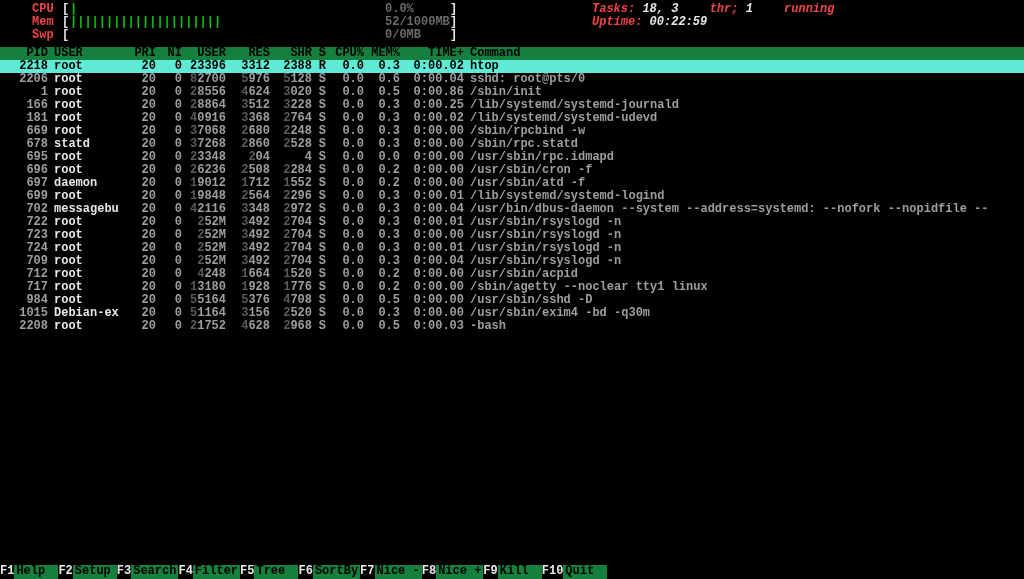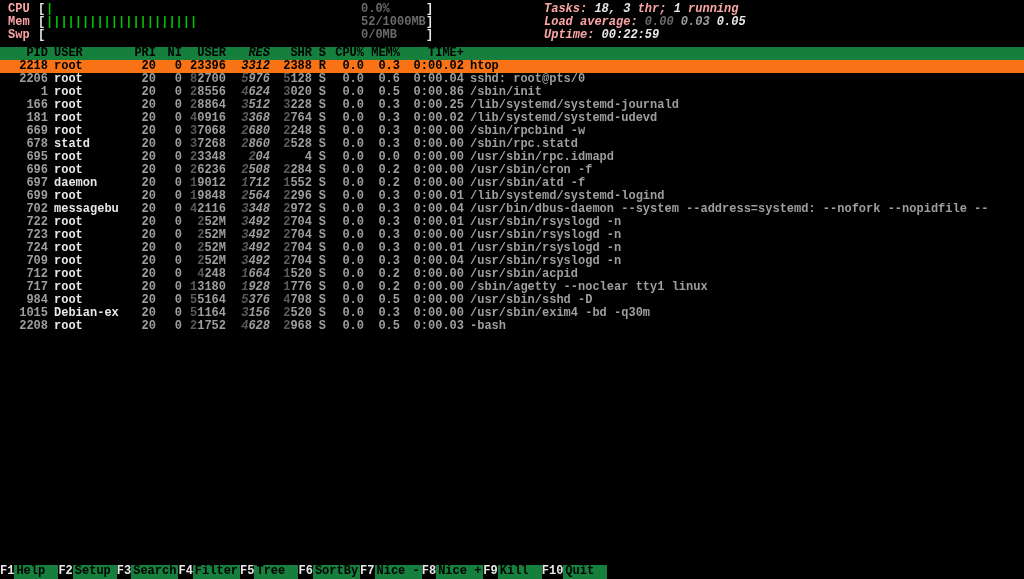--- a/index.html
+++ b/index.html
@@ -8,21 +8,21 @@
     width: 1024px;
     height: 579px;
     background: #000;
     font-family: "Courier New", Courier, monospace;
     font-size: 12px;
     line-height: 13px;
     overflow: hidden;
     color: #9e9e9e;
     font-weight: bold;
   }
-  .cyan  { color: #fca5a5; }
+  .cyan  { color: #ef4444; margin-left: 24px; }
   .white { color: #e8e8e8; }
   .green { color: #00c800; }
   .dim   { color: #6a6a6a; }
 
   .top-block {
     display: flex;
     padding: 3px 8px 5px 8px;
   }
   .meters { flex: 0 0 410px; }
   .meter-row { display: flex; }
@@ -33,28 +33,28 @@
 
   .stats { padding-left: 110px; font-style: italic; }
 
   .header-row, .proc-row {
     display: flex;
     white-space: pre;
     padding-left: 8px;
     padding-right: 2px;
   }
   .header-row { background: #15803d; color: #000; }
-  .proc-row.highlight { background: #f97316; color: #000; }
+  .proc-row.highlight { background: #5eead4; color: #000; }
 
   .c-pid  { flex: 0 0 40px; text-align: right; }
   .c-user { flex: 0 0 72px; padding-left: 6px; }
   .c-pri  { flex: 0 0 30px; text-align: right; }
   .c-ni   { flex: 0 0 26px; text-align: right; }
   .c-virt { flex: 0 0 44px; text-align: right; }
-  .c-res  { flex: 0 0 44px; text-align: right; font-style: italic; }
+  .c-res  { flex: 0 0 44px; text-align: right; }
   .c-shr  { flex: 0 0 42px; text-align: right; }
   .c-s    { flex: 0 0 14px; text-align: right; }
   .c-cpu  { flex: 0 0 38px; text-align: right; }
   .c-mem  { flex: 0 0 36px; text-align: right; }
   .c-time { flex: 0 0 64px; text-align: right; }
   .c-cmd  { flex: 1 1 auto; padding-left: 6px; overflow: hidden; }
 
   .proc-row .c-user { color: #e8e8e8; }
   .proc-row.highlight .c-user { color: #000; }
 
@@ -101,46 +101,41 @@
     </div>
   </div>
 
   <div class="stats">
     <div>
       <span class="cyan">Tasks: </span>
       <span class="white">18, 3</span>
       <span class="cyan"> thr; </span>
       <span class="white">1</span>
       <span class="cyan"> running</span>
-    </div>
-    <div>
-      <span class="cyan">Load average: </span>
-      <span class="dim">0.00</span><span> </span>
-      <span>0.03</span><span> </span>
-      <span class="white">0.05</span>
     </div>
     <div>
       <span class="cyan">Uptime: </span>
       <span class="white">00:22:59</span>
     </div>
   </div>
 </div>
 
 <div class="header-row">
   <span class="c-pid">PID</span>
   <span class="c-user">USER</span>
   <span class="c-pri">PRI</span>
   <span class="c-ni">NI</span>
   <span class="c-virt">USER</span>
   <span class="c-res">RES</span>
   <span class="c-shr">SHR</span>
   <span class="c-s">S</span>
   <span class="c-cpu">CPU%</span>
   <span class="c-mem">MEM%</span>
   <span class="c-time">TIME+</span>
+  <span class="c-cmd">Command</span>
 </div>
 
 <div id="proc-list">
     <div class="proc-row highlight"><span class="c-pid">2218</span><span class="c-user">root</span><span class="c-pri">20</span><span class="c-ni">0</span><span class="c-virt">23396</span><span class="c-res">3312</span><span class="c-shr">2388</span><span class="c-s">R</span><span class="c-cpu">0.0</span><span class="c-mem">0.3</span><span class="c-time">0:00.02</span><span class="c-cmd">htop</span></div>
     <div class="proc-row"><span class="c-pid">2206</span><span class="c-user">root</span><span class="c-pri">20</span><span class="c-ni">0</span><span class="c-virt"><span class="firstdim">8</span>2700</span><span class="c-res"><span class="firstdim">5</span>976</span><span class="c-shr"><span class="firstdim">5</span>128</span><span class="c-s">S</span><span class="c-cpu">0.0</span><span class="c-mem">0.6</span><span class="c-time">0:00.04</span><span class="c-cmd">sshd: root@pts/0</span></div>
     <div class="proc-row"><span class="c-pid">1</span><span class="c-user">root</span><span class="c-pri">20</span><span class="c-ni">0</span><span class="c-virt"><span class="firstdim">2</span>8556</span><span class="c-res"><span class="firstdim">4</span>624</span><span class="c-shr"><span class="firstdim">3</span>020</span><span class="c-s">S</span><span class="c-cpu">0.0</span><span class="c-mem">0.5</span><span class="c-time">0:00.86</span><span class="c-cmd">/sbin/init</span></div>
     <div class="proc-row"><span class="c-pid">166</span><span class="c-user">root</span><span class="c-pri">20</span><span class="c-ni">0</span><span class="c-virt"><span class="firstdim">2</span>8864</span><span class="c-res"><span class="firstdim">3</span>512</span><span class="c-shr"><span class="firstdim">3</span>228</span><span class="c-s">S</span><span class="c-cpu">0.0</span><span class="c-mem">0.3</span><span class="c-time">0:00.25</span><span class="c-cmd">/lib/systemd/systemd-journald</span></div>
     <div class="proc-row"><span class="c-pid">181</span><span class="c-user">root</span><span class="c-pri">20</span><span class="c-ni">0</span><span class="c-virt"><span class="firstdim">4</span>0916</span><span class="c-res"><span class="firstdim">3</span>368</span><span class="c-shr"><span class="firstdim">2</span>764</span><span class="c-s">S</span><span class="c-cpu">0.0</span><span class="c-mem">0.3</span><span class="c-time">0:00.02</span><span class="c-cmd">/lib/systemd/systemd-udevd</span></div>
     <div class="proc-row"><span class="c-pid">669</span><span class="c-user">root</span><span class="c-pri">20</span><span class="c-ni">0</span><span class="c-virt"><span class="firstdim">3</span>7068</span><span class="c-res"><span class="firstdim">2</span>680</span><span class="c-shr"><span class="firstdim">2</span>248</span><span class="c-s">S</span><span class="c-cpu">0.0</span><span class="c-mem">0.3</span><span class="c-time">0:00.00</span><span class="c-cmd">/sbin/rpcbind -w</span></div>
     <div class="proc-row"><span class="c-pid">678</span><span class="c-user">statd</span><span class="c-pri">20</span><span class="c-ni">0</span><span class="c-virt"><span class="firstdim">3</span>7268</span><span class="c-res"><span class="firstdim">2</span>860</span><span class="c-shr"><span class="firstdim">2</span>528</span><span class="c-s">S</span><span class="c-cpu">0.0</span><span class="c-mem">0.3</span><span class="c-time">0:00.00</span><span class="c-cmd">/sbin/rpc.statd</span></div>

